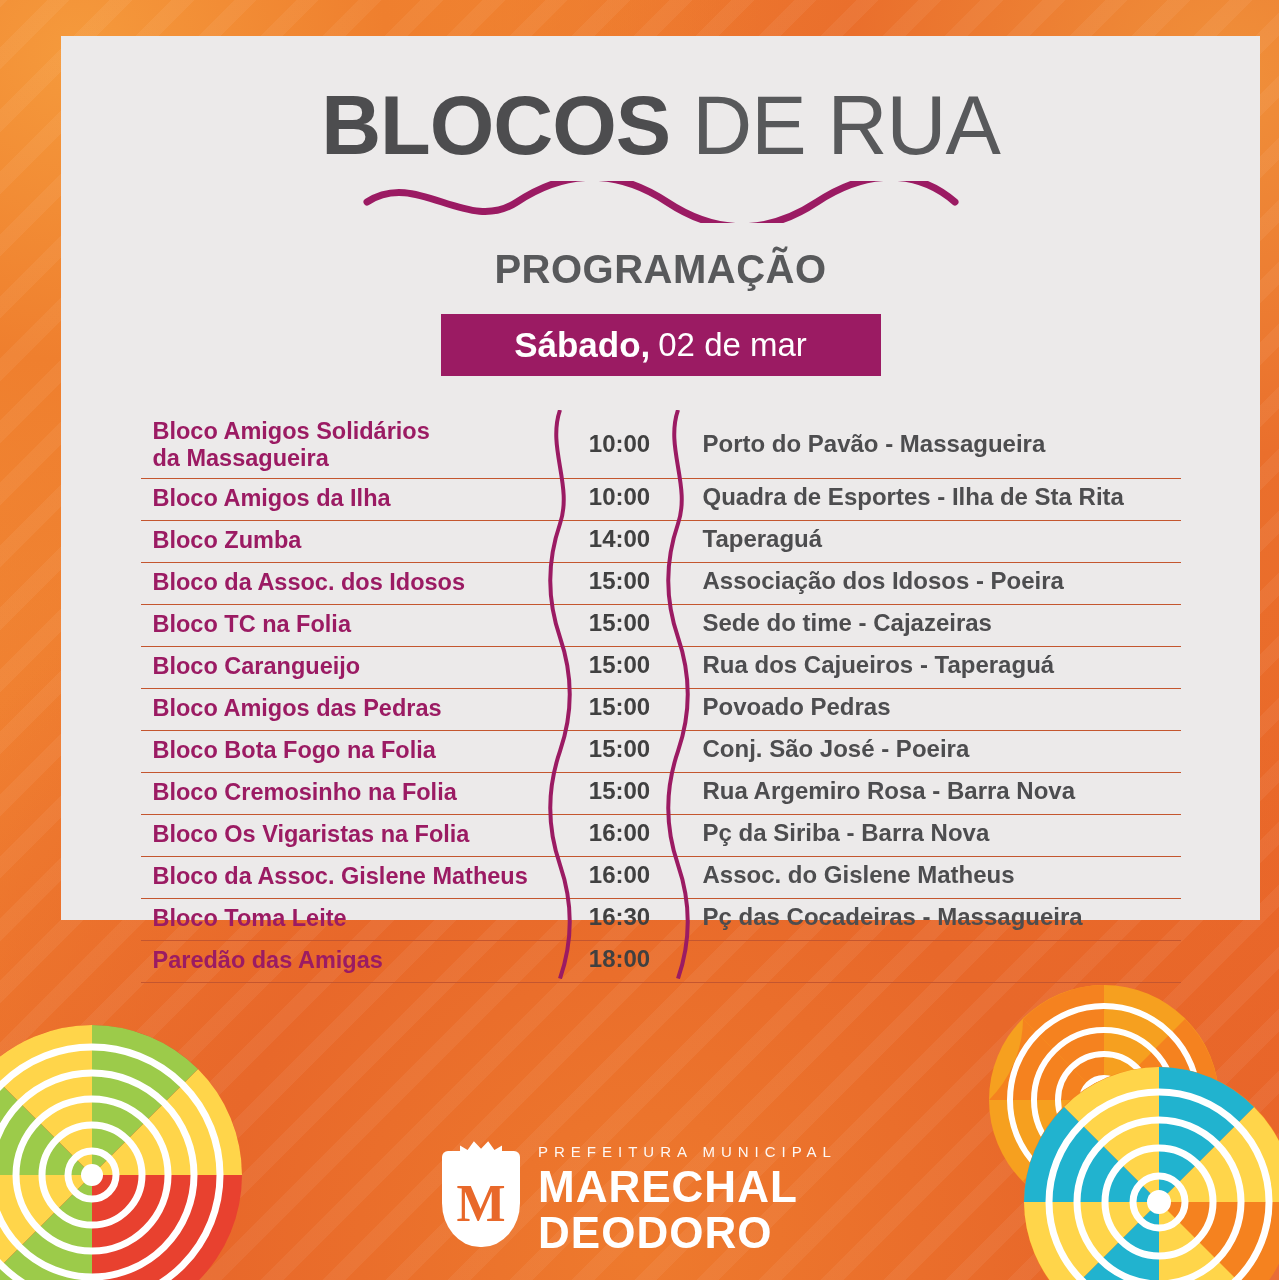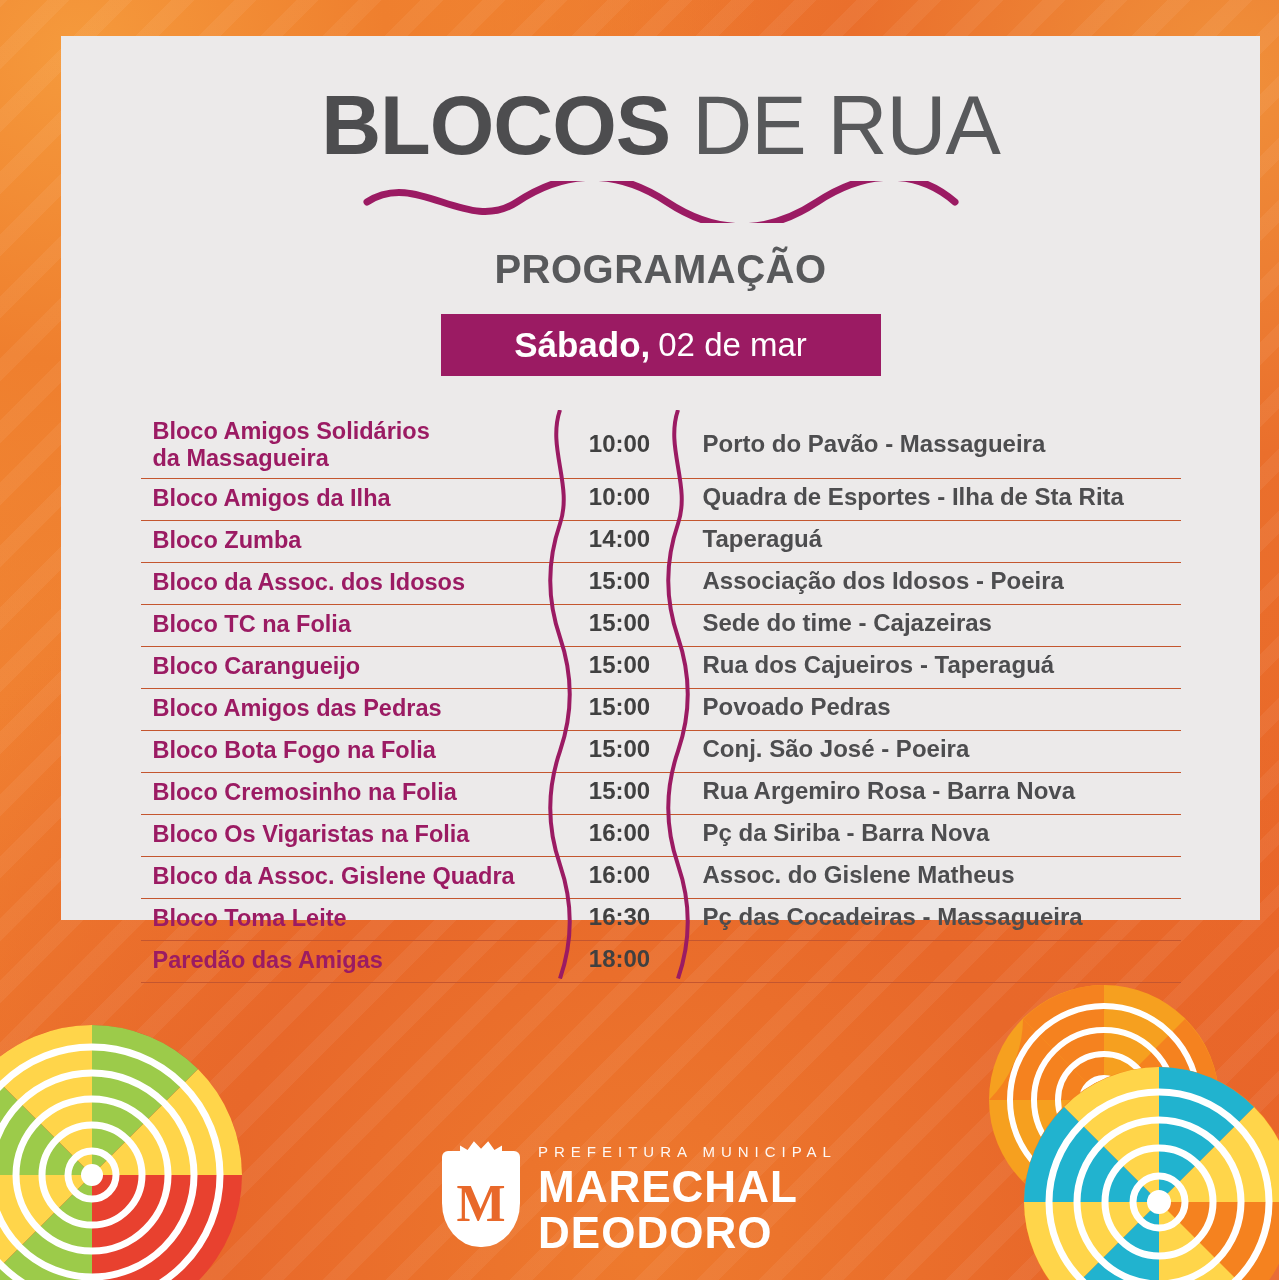--- a/index.html
+++ b/index.html
@@ -356,21 +356,21 @@
             <div class="cell-name" style="white-space: pre-line;">Bloco Cremosinho na Folia</div>
             <div class="cell-time">15:00</div>
             <div class="cell-place">Rua Argemiro Rosa - Barra Nova</div>
           </div>
           <div class="row">
             <div class="cell-name" style="white-space: pre-line;">Bloco Os Vigaristas na Folia</div>
             <div class="cell-time">16:00</div>
             <div class="cell-place">Pç da Siriba - Barra Nova</div>
           </div>
           <div class="row">
-            <div class="cell-name" style="white-space: pre-line;">Bloco da Assoc. Gislene Quadra</div>
+            <div class="cell-name" style="white-space: pre-line;">Bloco da Assoc. Gislene Matheus</div>
             <div class="cell-time">16:00</div>
             <div class="cell-place">Assoc. do Gislene Matheus</div>
           </div>
           <div class="row">
             <div class="cell-name" style="white-space: pre-line;">Bloco Toma Leite</div>
             <div class="cell-time">16:30</div>
             <div class="cell-place">Pç das Cocadeiras - Massagueira</div>
           </div>
           <div class="row">
             <div class="cell-name" style="white-space: pre-line;">Paredão das Amigas</div>

